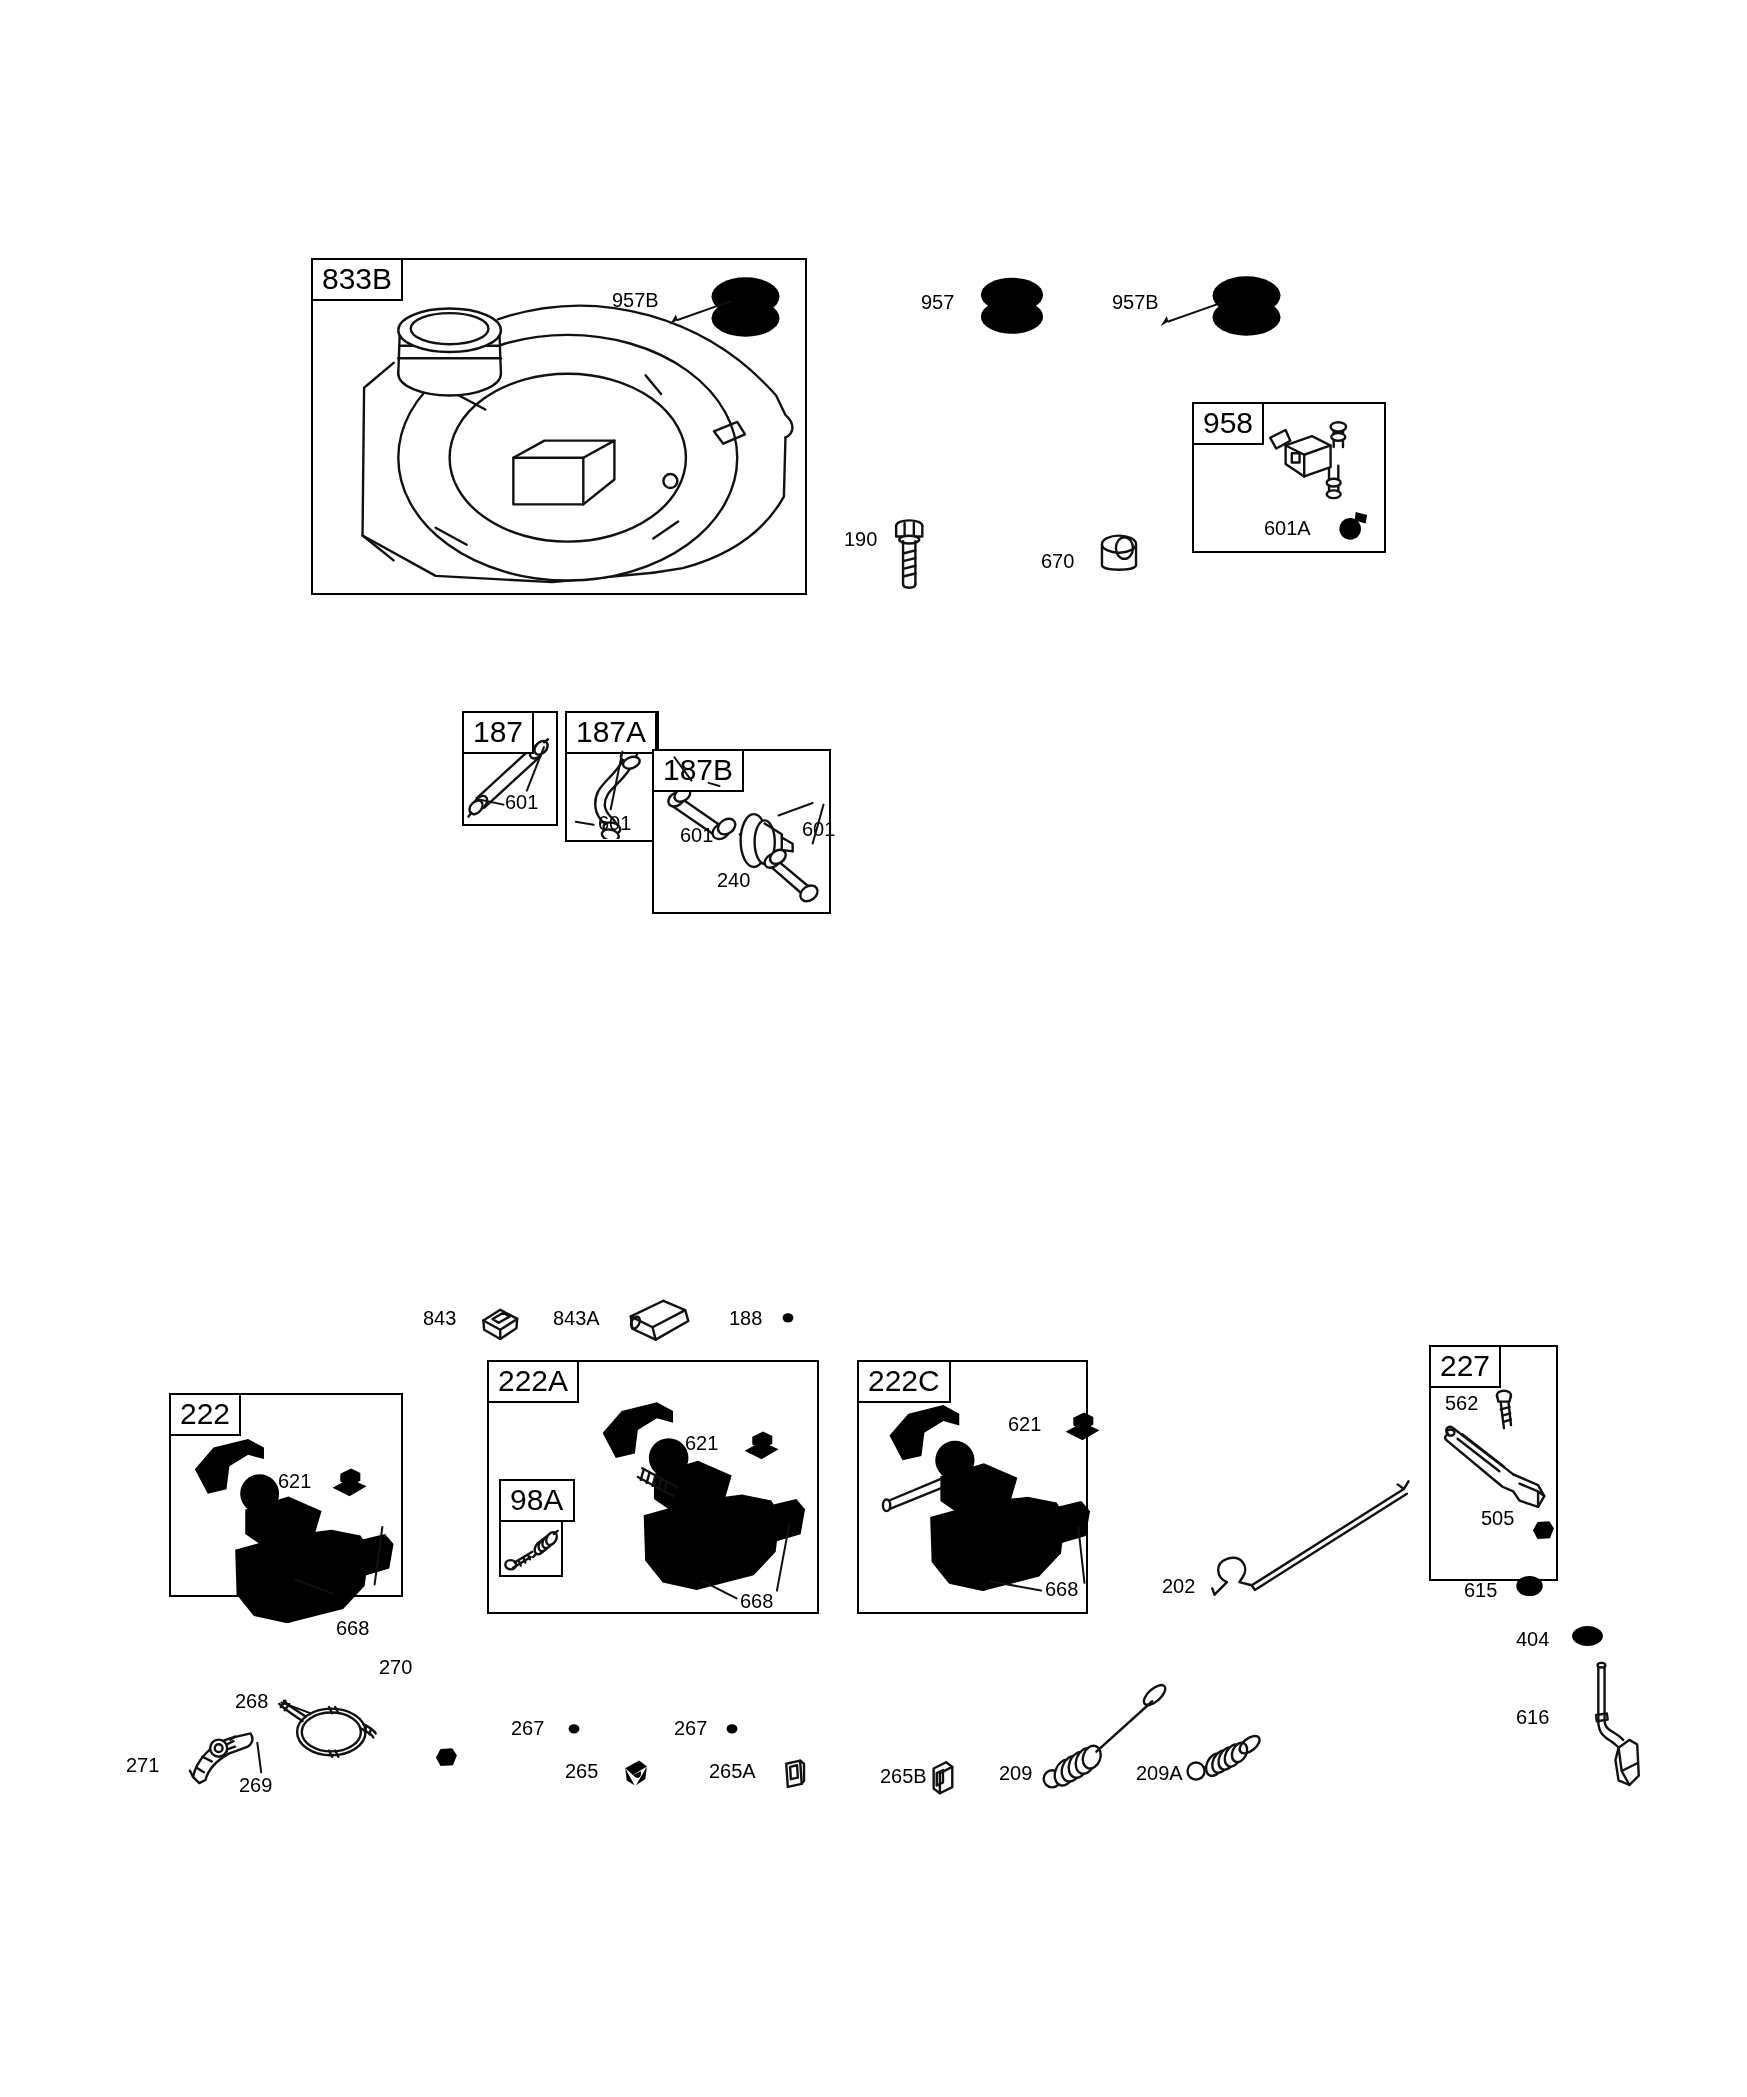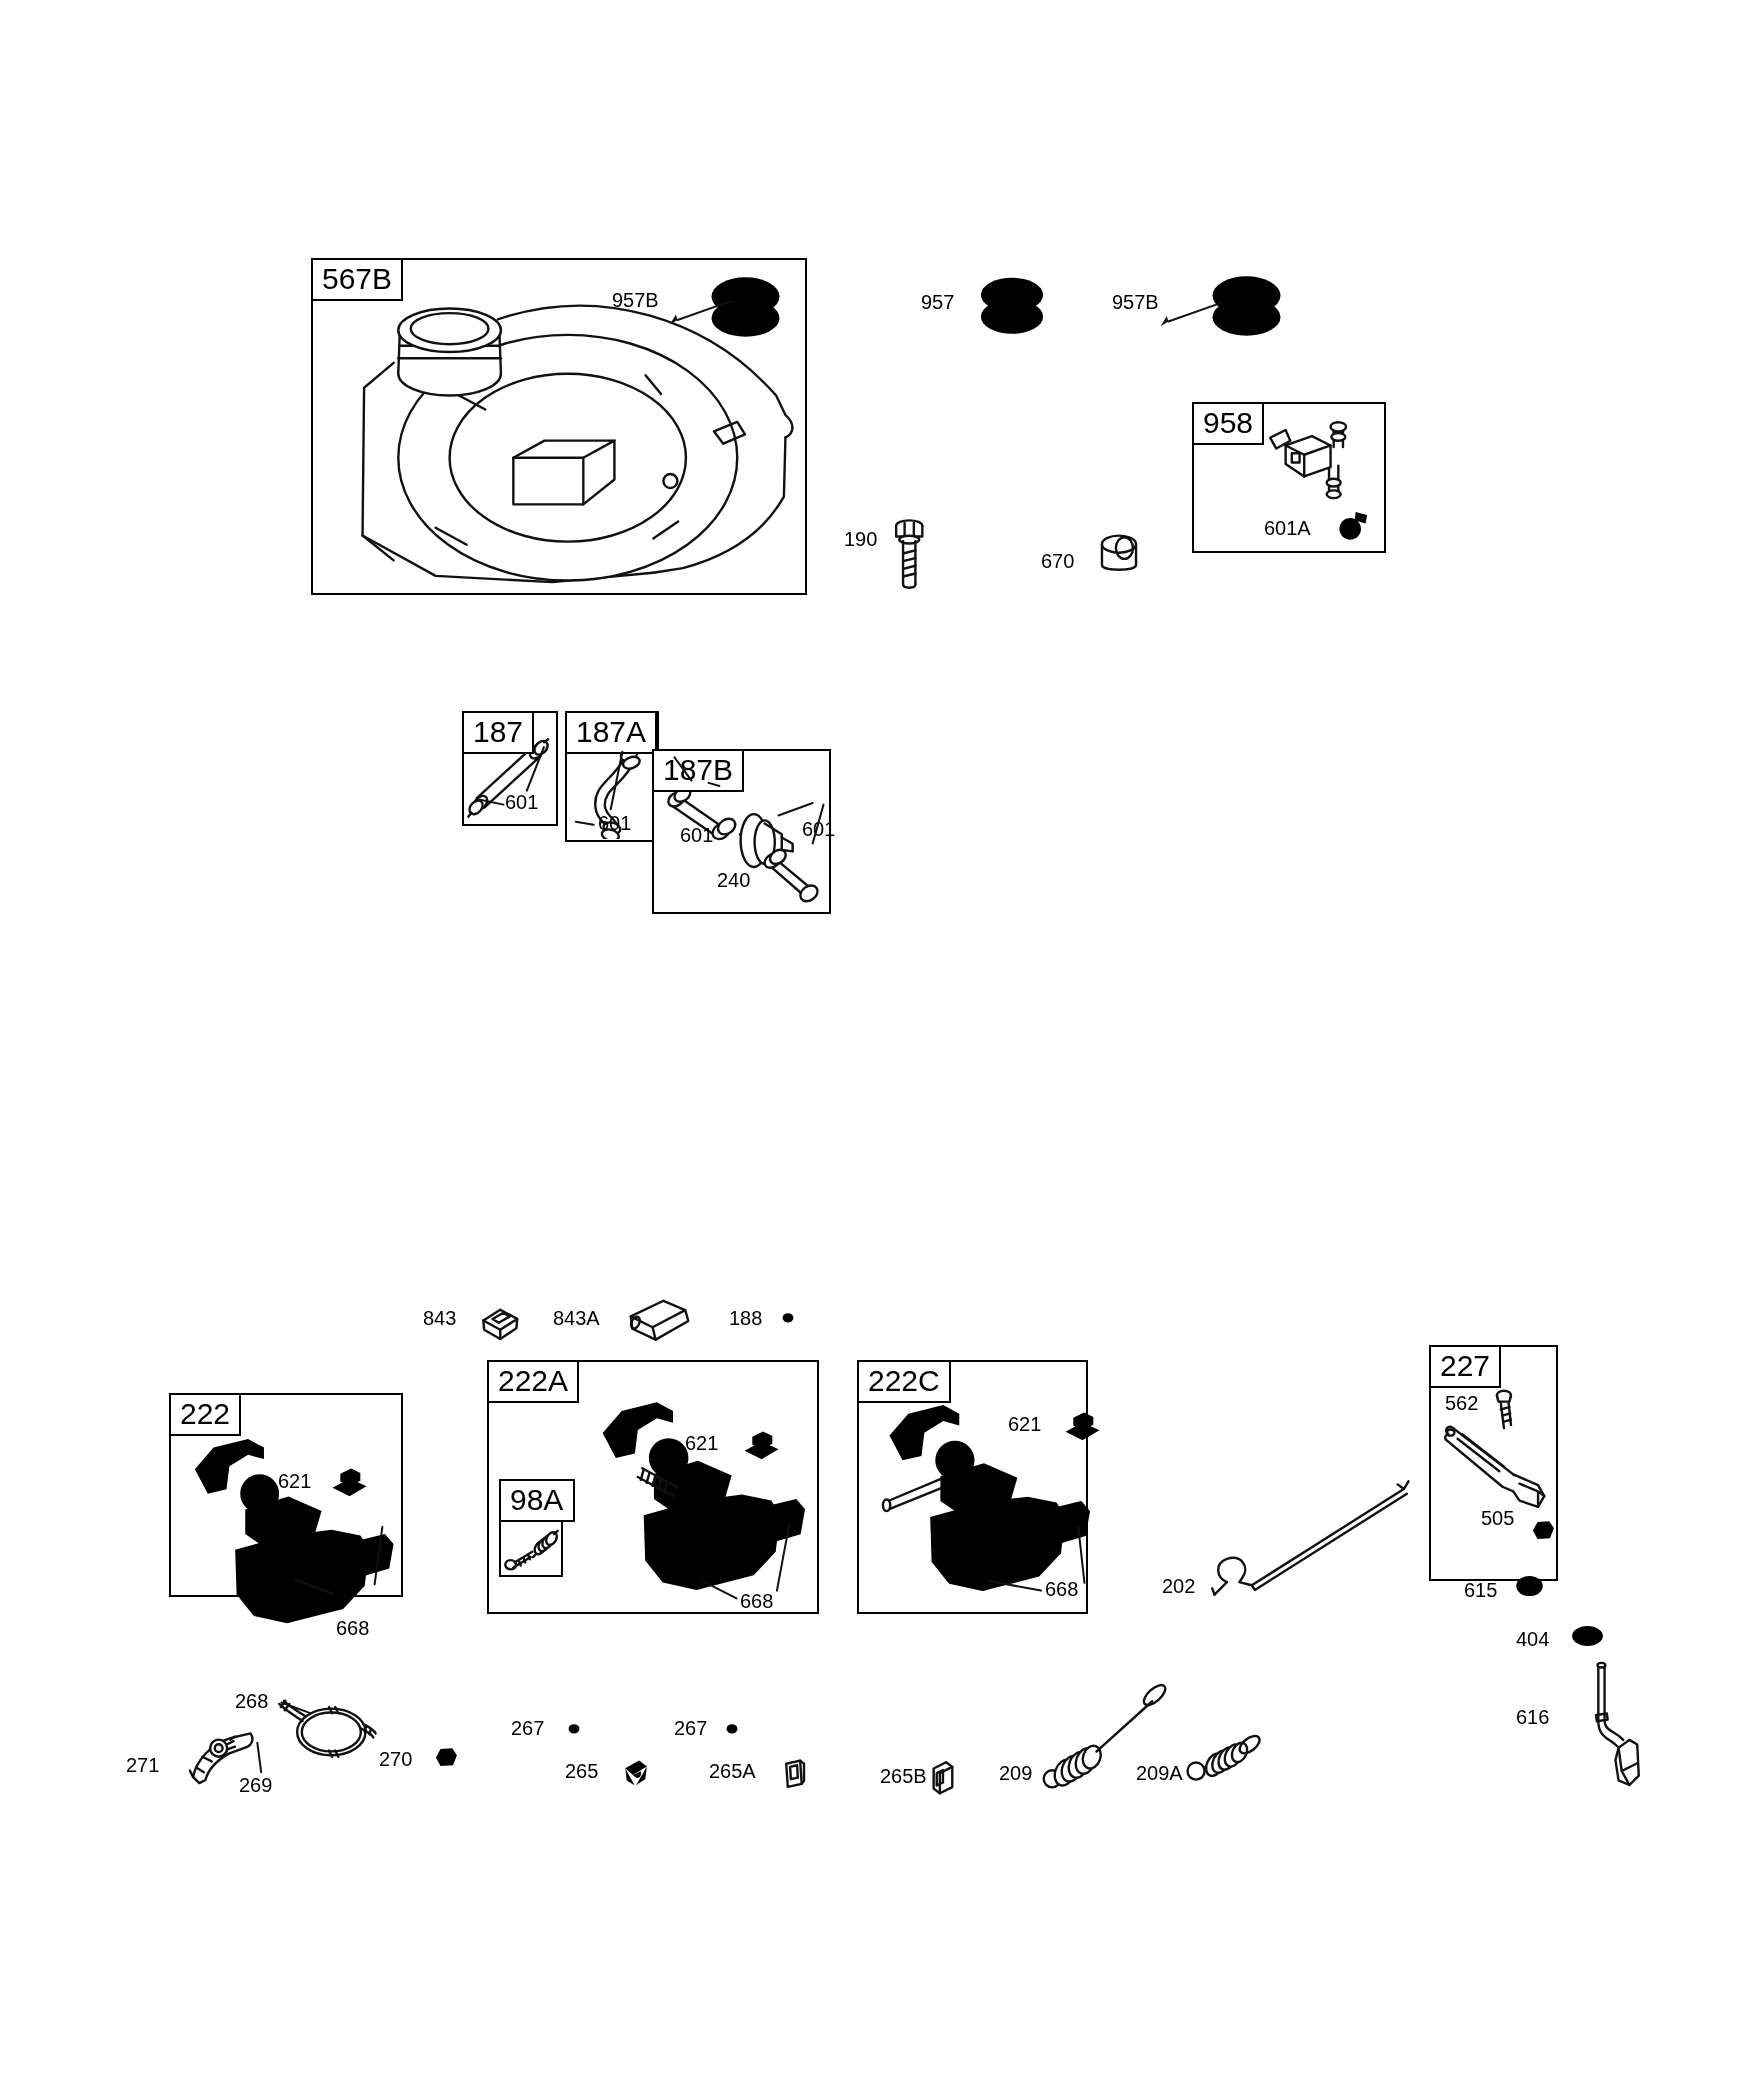--- a/index.html
+++ b/index.html
@@ -132,21 +132,21 @@
       <path d="M8,18 L10,34 L20,40"></path>
         <path d="M36,16 L34,32 L22,40"></path>
       <path d="M18,27 C24,34 30,30 28,22"></path>
     </symbol>
   </defs>
 </svg>
 
 <div class="stage">
 
   <div class="pbox" style="left:311px;top:258px;width:496px;height:337px;">
-    <span class="tag">567B</span>
+    <span class="tag">833B</span>
     <svg class="part" style="left:6.2px;top:11px;" width="482" height="319" viewBox="0 0 620 410">
       <path d="M230,62 C360,18 500,60 588,160 L600,185 C612,196 612,208 600,214"></path>
       <path d="M96,118 L58,150 L56,340 L96,372"></path>
       <path d="M56,340 L150,392 L300,400 L430,388"></path>
       <path d="M600,214 L598,290 C570,340 520,368 468,382 L430,388"></path>
       <ellipse class="f" cx="320" cy="240" rx="218" ry="158"></ellipse>
       <ellipse class="f" cx="320" cy="240" rx="152" ry="108"></ellipse>
       <path d="M250,240 L250,300 L340,300 L340,240 Z"></path>
       <path d="M250,240 L290,218 L380,218 L340,240"></path>
       <path d="M380,218 L380,268 L340,300"></path>
@@ -429,21 +429,21 @@
     <line x1="120" y1="42" x2="118" y2="50"></line>
       <line x1="126" y1="46" x2="124" y2="53"></line>
     <line x1="72" y1="18" x2="76" y2="26"></line>
       <line x1="80" y1="18" x2="84" y2="26"></line>
     <line x1="72" y1="74" x2="76" y2="82"></line>
       <line x1="80" y1="74" x2="84" y2="82"></line>
   </svg>
 
   <span class="lbl" style="left:239px;top:1774px;">269</span>
 
-  <span class="lbl" style="left:379px;top:1748px;">270</span>
+  <span class="lbl" style="left:379px;top:1656px;">270</span>
   <svg class="part" style="left:432px;top:1745px;" width="28" height="25" viewBox="0 0 36 32">
     <use href="#sym-nut"></use>
   </svg>
 
   <span class="lbl" style="left:511px;top:1717px;">267</span>
   <svg class="part" style="left:567px;top:1721px;" width="28" height="25" viewBox="0 0 36 32">
     <use href="#sym-screw"></use>
   </svg>
 
   <span class="lbl" style="left:565px;top:1760px;">265</span>

